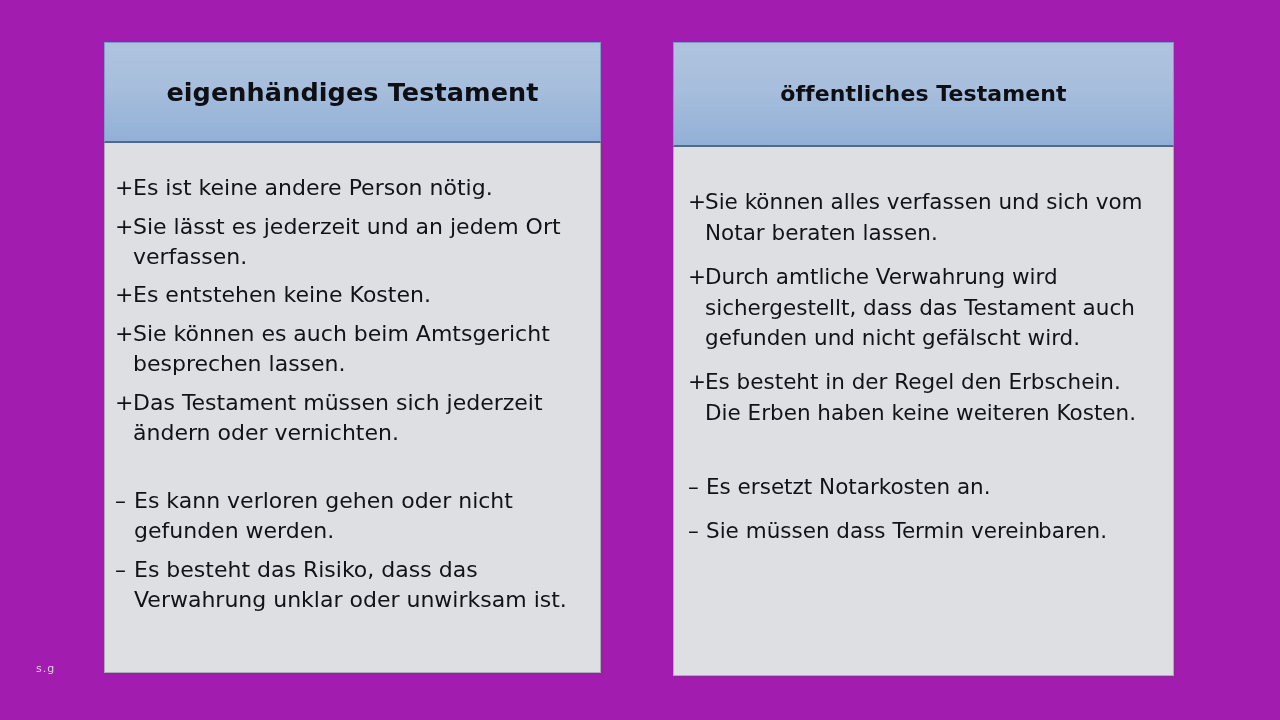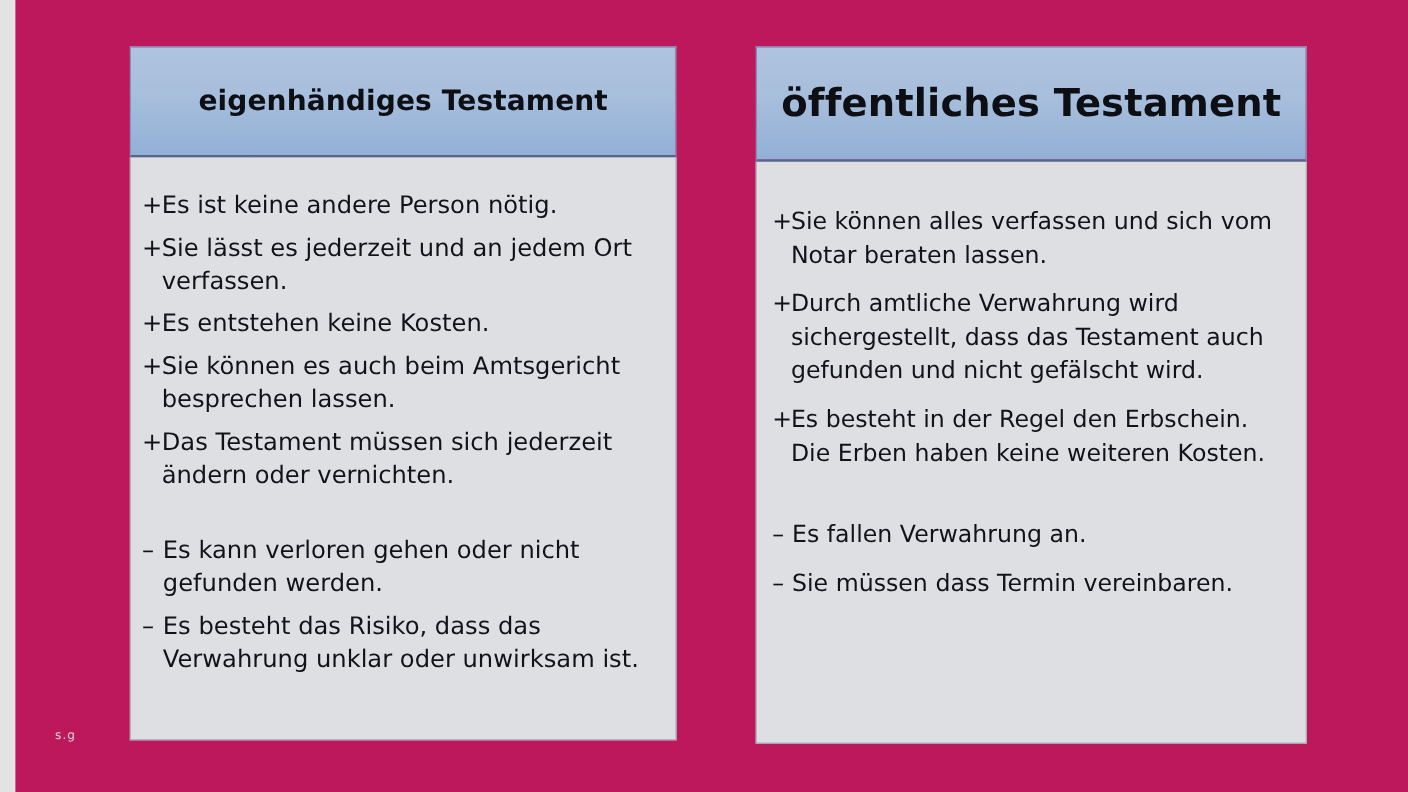--- a/index.html
+++ b/index.html
@@ -11,22 +11,21 @@
     height: 720px;
     background: #e3e3e3;
     font-family: "DejaVu Sans", sans-serif;
     overflow: hidden;
     position: relative;
   }
 
   #slide {
     position: absolute;
     inset: 0;
-    background: #be185d;
-    margin-left: 14px;
+    background: #a21caf;
   }
 
   .card {
     position: absolute;
     box-sizing: border-box;
   }
 
   
   #card-left { left: 104px; top: 42px; width: 497px; height: 631px; }
   #card-right { left: 673px; top: 42px; width: 501px; height: 634px; }
@@ -45,21 +44,21 @@
   #card-left .card-header { height: 101px; }
   #card-right .card-header { height: 105px; }
 
   .card-header .title {
     font-weight: bold;
     color: #0d0f14;
     letter-spacing: 0.1px;
     line-height: 1.1;
   }
   #card-left .card-header .title { font-size: 25.5px; }
-  #card-right .card-header .title { font-size: 35px; }
+  #card-right .card-header .title { font-size: 22px; }
 
   .card-body {
     position: relative;
     box-sizing: border-box;
     background: #dddfe2;
     border: 1px solid #a9adb4;
     border-top: none;
     box-shadow: 1px 1px 2px rgba(80,80,90,0.28);
   }
   #card-left .card-body { height: 530px; padding: 30px 14px 10px 10px; }
@@ -176,21 +175,21 @@
           <span class="sign">+</span>
           <span class="txt">Es besteht in der Regel den Erbschein. Die Erben haben keine weiteren Kosten.</span>
         </li>
       </ul>
 
       <div class="gap-neg"></div>
 
       <ul class="bullets">
         <li class="bullet neg">
           <span class="sign">–</span>
-          <span class="txt">Es fallen Verwahrung an.</span>
+          <span class="txt">Es ersetzt Notarkosten an.</span>
         </li>
         <li class="bullet neg">
           <span class="sign">–</span>
           <span class="txt">Sie müssen dass Termin vereinbaren.</span>
         </li>
       </ul>
     </div>
   </div>
 
   <div class="watermark">s.g</div>

